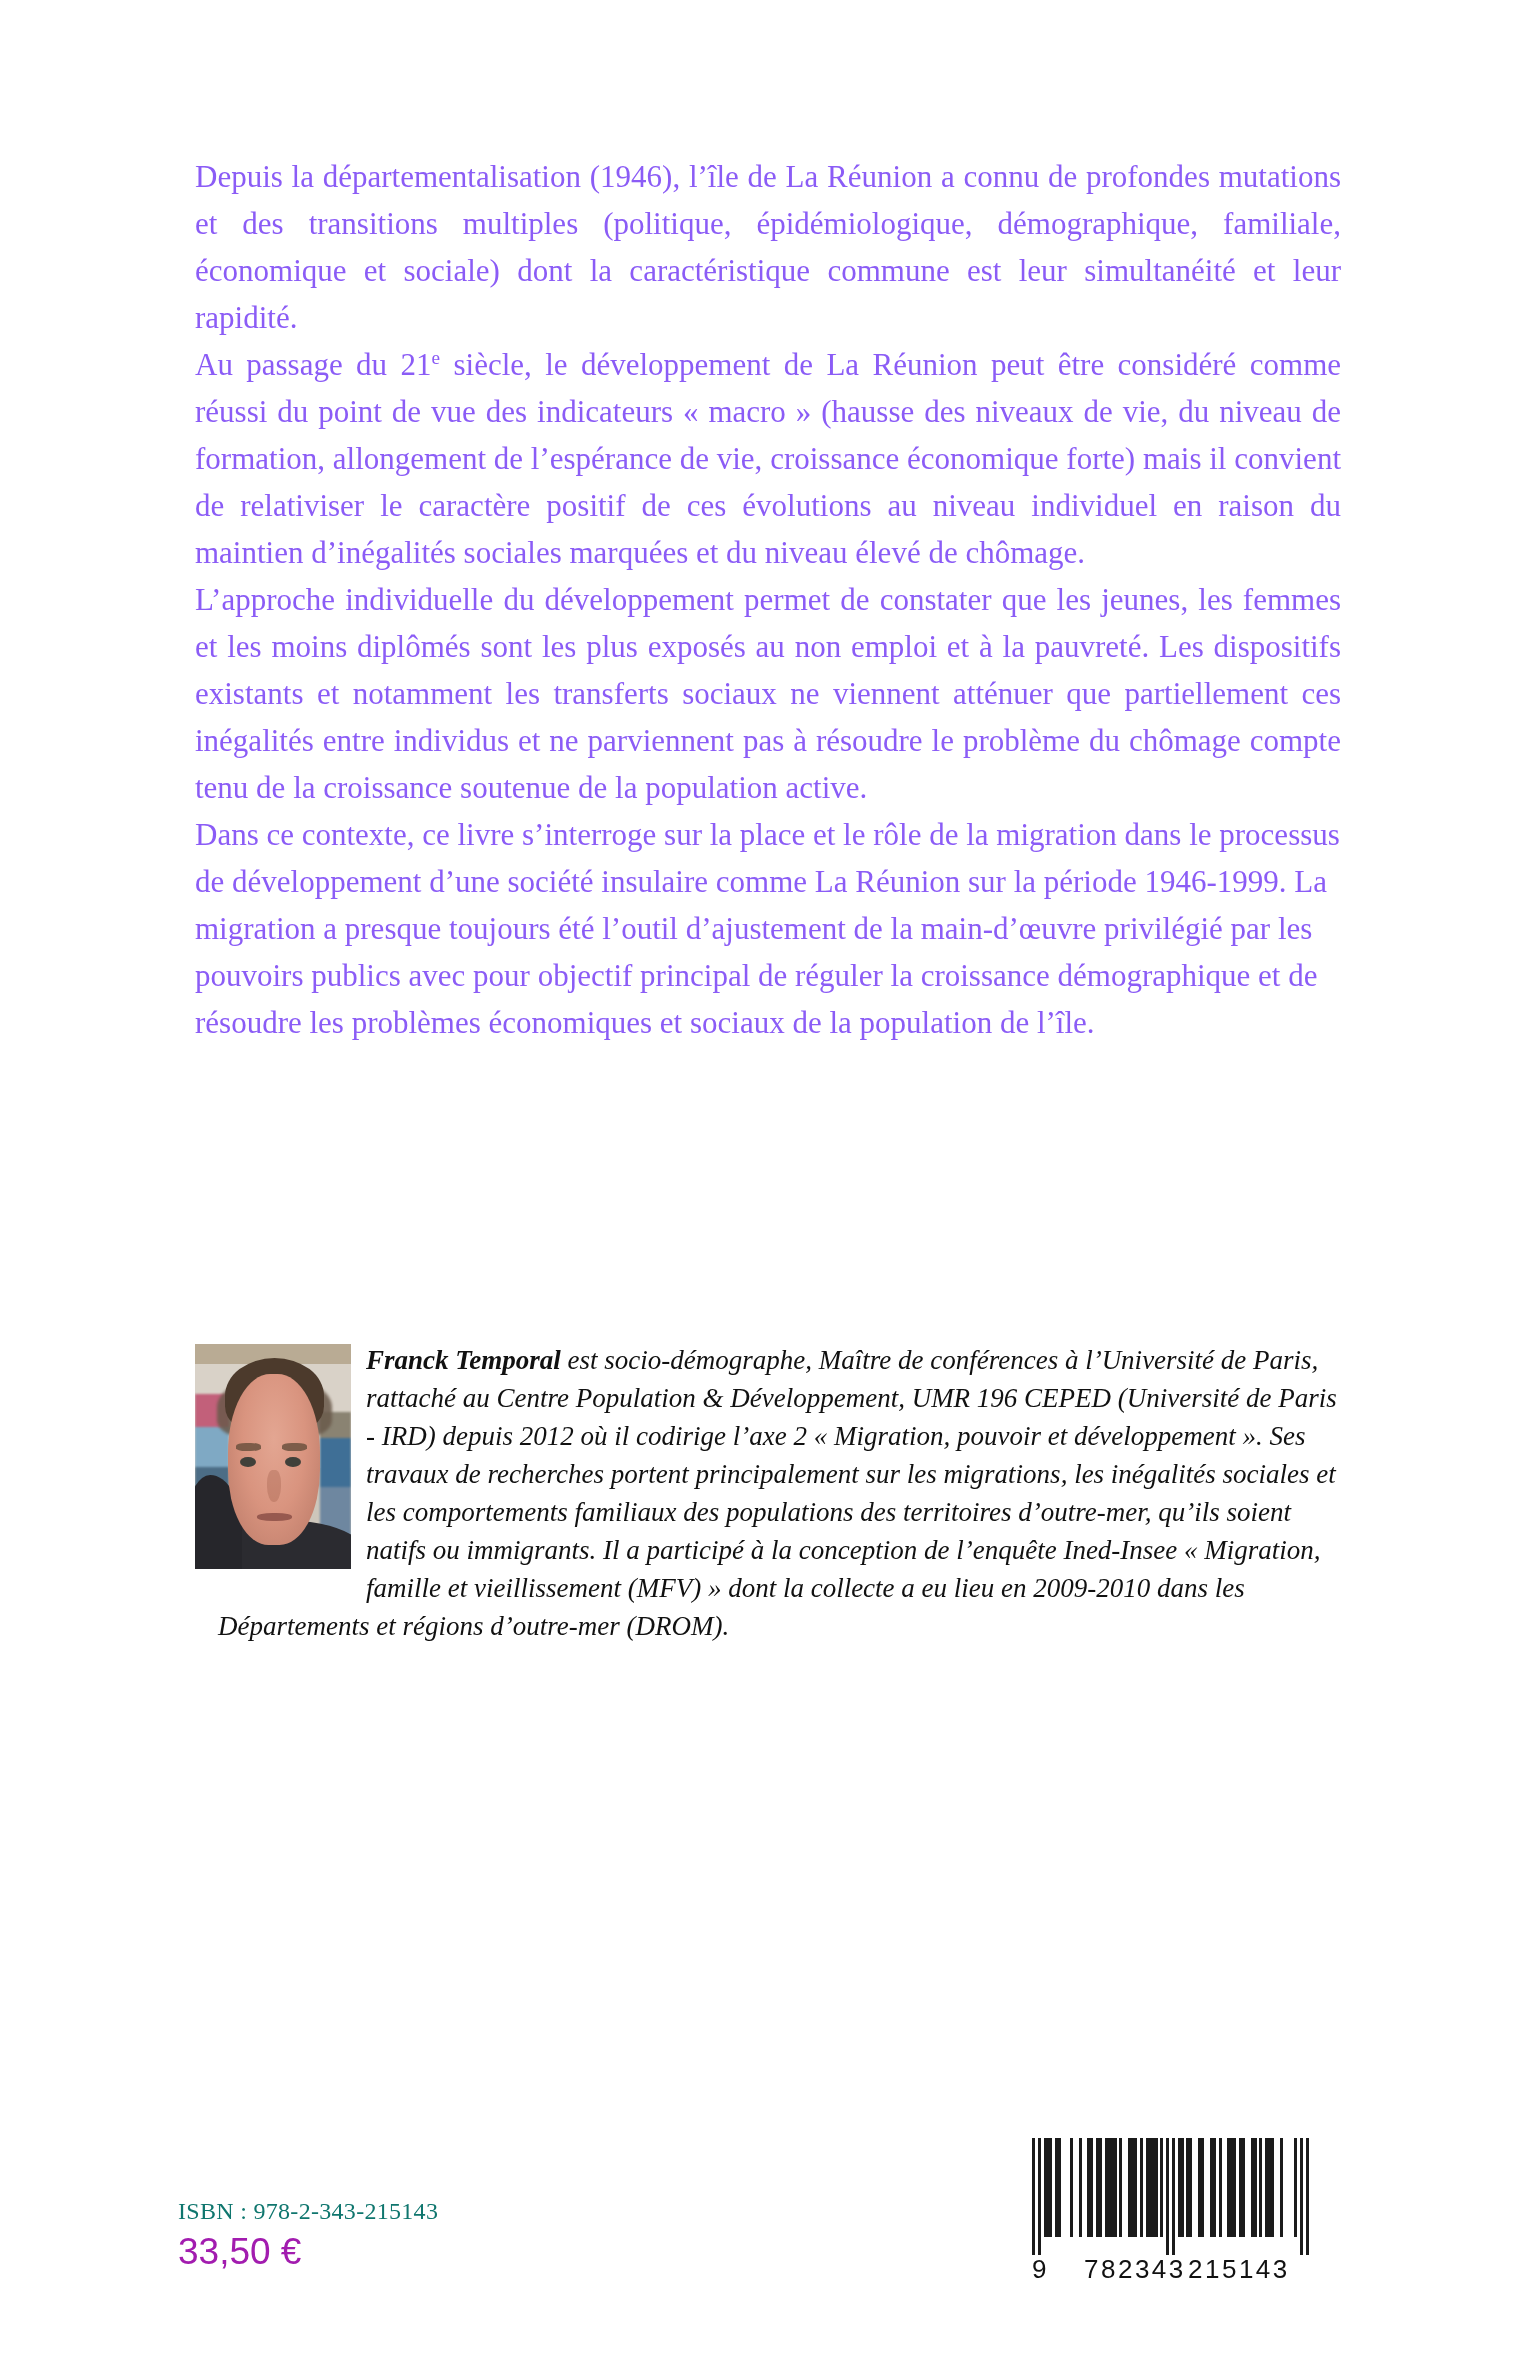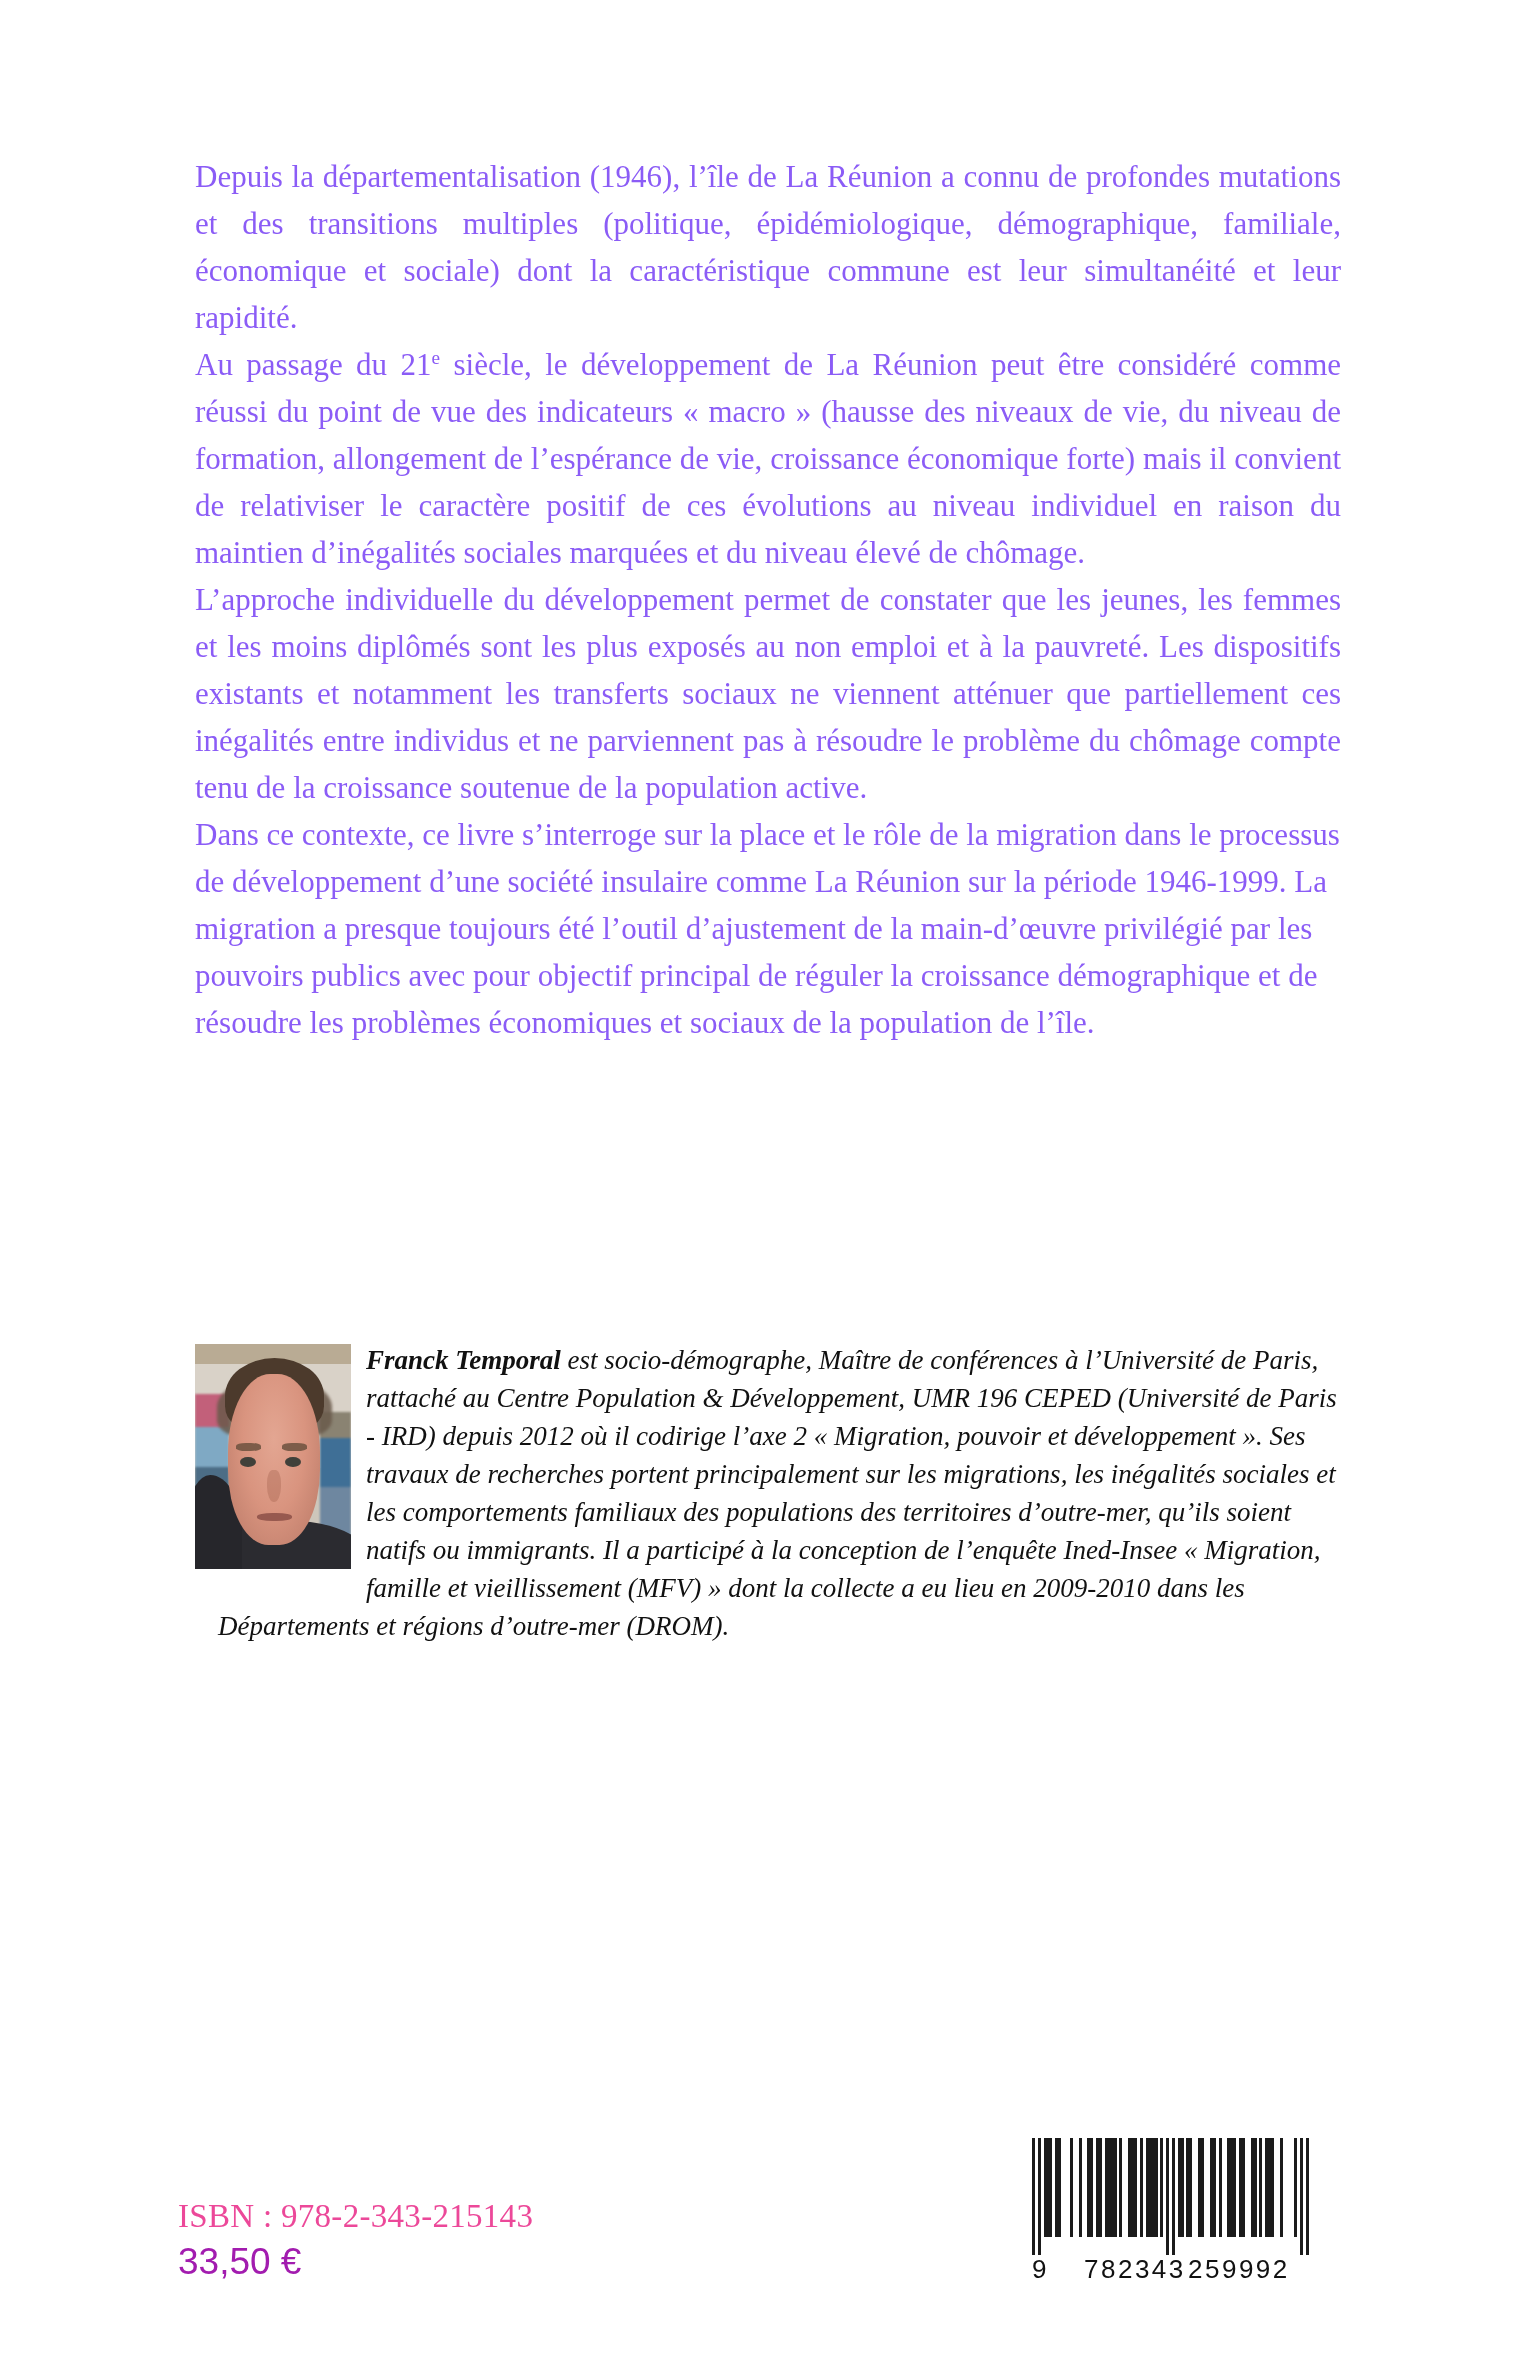--- a/index.html
+++ b/index.html
@@ -135,23 +135,23 @@
   }
 
   
   .isbn-block {
     position: absolute;
     left: 178px;
     top: 2198px;
   }
   .isbn-line {
     font-family: "Liberation Serif", "DejaVu Serif", serif;
-    font-size: 33px;
+    font-size: 24px;
     letter-spacing: 0.3px;
-    color: #ec4899;
+    color: #0f766e;
     white-space: nowrap;
   }
   .price-line {
     font-family: "Liberation Sans", "DejaVu Sans", sans-serif;
     font-size: 37px;
     margin-top: 5.9px;
     color: #a21caf;
     white-space: nowrap;
   }
 
@@ -258,18 +258,18 @@
         <span style="left: 227px; width: 2.9px; background: rgb(27, 27, 27);"></span>
         <span style="left: 233px; width: 8.7px; background: rgb(27, 27, 27);"></span>
         <span style="left: 248px; width: 2.9px; background: rgb(27, 27, 27);"></span>
         <span style="left: 262px; width: 2.9px; background: rgb(27, 27, 27);"></span>
         <span class="guard" style="left: 268px; width: 2.9px; background: rgb(27, 27, 27);"></span>
         <span class="guard" style="left: 274px; width: 2.9px; background: rgb(27, 27, 27);"></span>
       </div>
     <div class="barcode-text">
       <span class="bt-left">9</span>
       <span class="bt-mid">782343</span>
-      <span class="bt-right">259992</span>
+      <span class="bt-right">215143</span>
     </div>
   </div>
 
 </div>
 
 
 </body></html>

